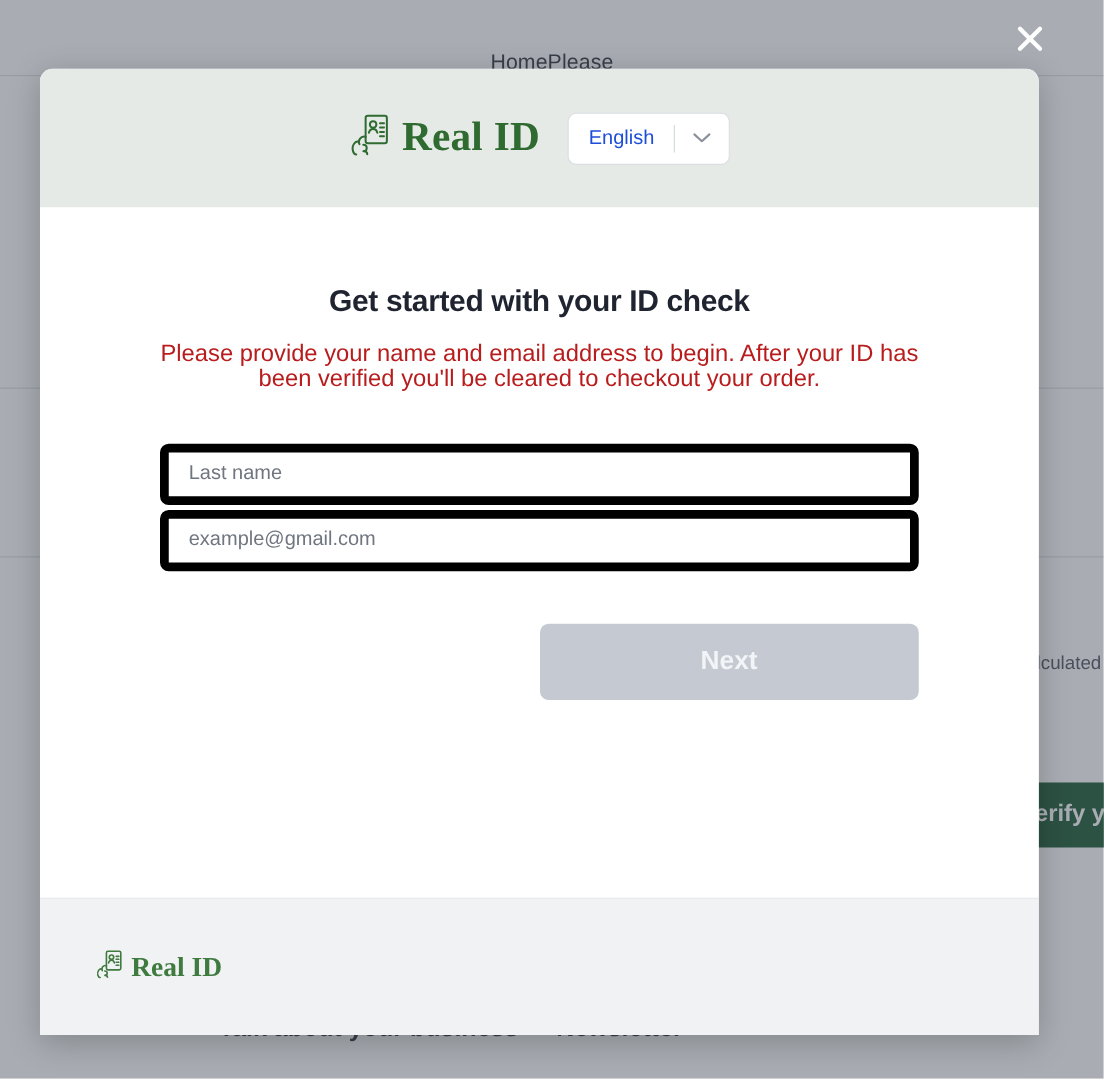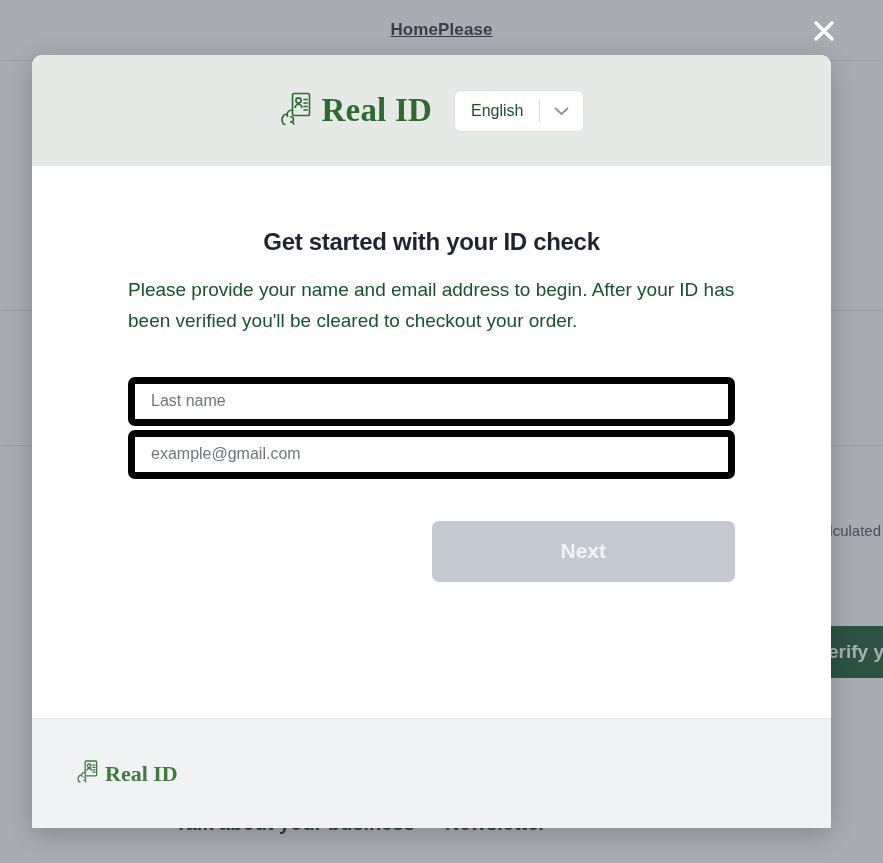--- a/index.html
+++ b/index.html
@@ -20,23 +20,22 @@
     background: #ffffff;
   }
 
   .bg-nav {
     position: absolute;
     top: 0; left: 0;
     width: 883px;
     height: 60px;
     background: #ffffff;
     display: flex;
-    align-items: center;
+    align-items: flex-end;
     justify-content: center;
-    font-weight: bold;
   }
   .bg-nav-link {
     font-size: 17px;
     color: #2b2f38;
     letter-spacing: .1px;
   }
 
   .bg-divider {
     position: absolute;
     left: 0; width: 883px;
@@ -163,21 +162,21 @@
     height: 42px;
     background: #ffffff;
     border: 1px solid #dcdfe3;
     border-radius: 7px;
     padding: 0 6px 0 16px;
     cursor: pointer;
     gap: 2px;
   }
   .lang-label {
     font-size: 16px;
-    color: #14532d;
+    color: #1d4ed8;
   }
   .lang-sep {
     width: 1px;
     height: 22px;
     background: #d8dbe0;
     margin: 0 12px 0 14px;
   }
   .chev { display: block; padding-right: 8px; }
 
   .modal-body {
@@ -192,23 +191,23 @@
     font-weight: 700;
     color: #1f2430;
     text-align: center;
     letter-spacing: -.3px;
     line-height: 1.15;
   }
 
   .modal-sub {
     margin-top: 18px;
     font-size: 19px;
-    line-height: 31px;
-    color: #14532d;
-    text-align: left;
+    line-height: 20px;
+    color: #b91c1c;
+    text-align: center;
   }
 
   .form-row {
     margin-top: 41px;
     display: flex;
     gap: 18px;
   }
 
   .field {
     flex: 1 1 0;

